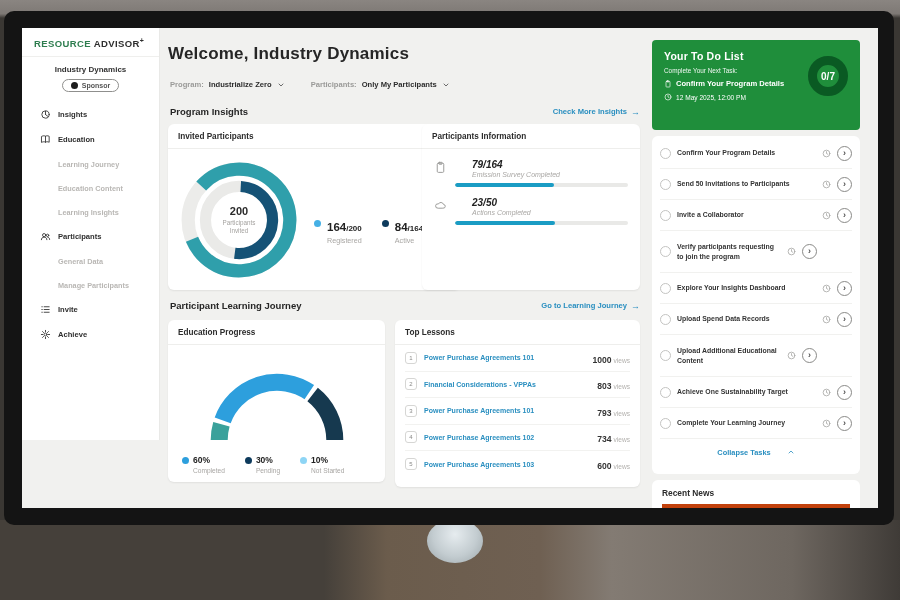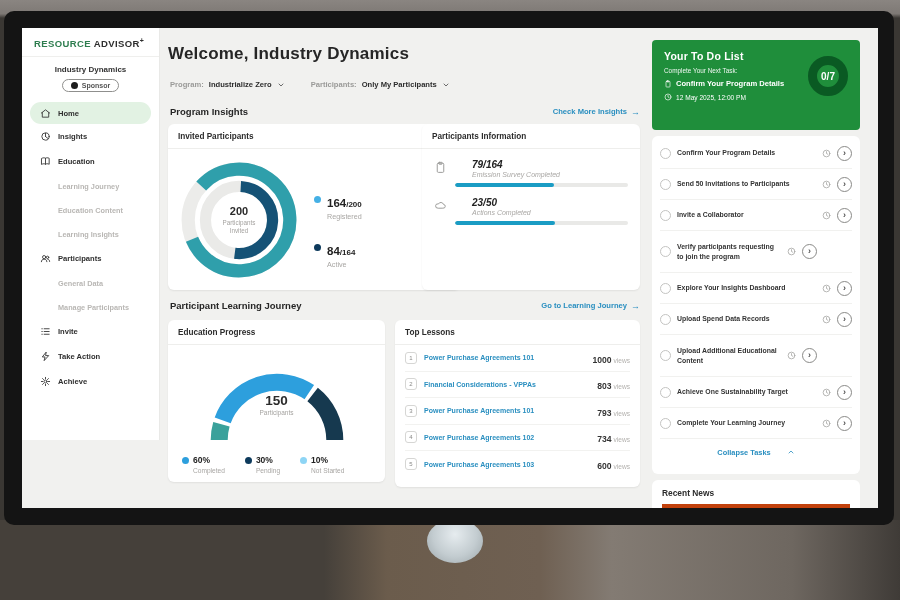--- a/index.html
+++ b/index.html
@@ -44,21 +44,21 @@
   .sec-link span { font-size:7.6px; font-weight:800; color:#2a8fc0; }
   .card { position:absolute; background:#fff; border-radius:6px; box-shadow:0 1px 2px rgba(0,0,0,.07); }
   .card-h { height:25px; padding:0 10px; display:flex; align-items:center; border-bottom:1px solid #eeeeec; font-size:8.2px; font-weight:800; color:#2b2b2b; }
 
   
   .donut-body { display:flex; align-items:center; padding:10px 6px 0 10px; }
   .donut-wrap { position:relative; width:122px; height:122px; }
   .donut-center { position:absolute; inset:0; display:flex; flex-direction:column; align-items:center; justify-content:center; text-align:center; }
   .donut-center .v { font-size:11px; font-weight:800; color:#2b2b2b; }
   .donut-center .l { font-size:6.3px; color:#a5a3a0; width:52px; line-height:1.25; margin-top:2px; }
-  .dlegend { margin-left:14px; display:flex; flex-direction:column; gap:20px;margin-top:22px; }
+  .dlegend { margin-left:14px; display:flex; gap:20px;margin-top:22px; }
   .dlegend .entry { display:flex; gap:6px; align-items:flex-start; }
   .dlegend .dot { width:7px; height:7px; border-radius:50%; margin-top:3px; }
   .dlegend .val { font-size:11.5px; font-weight:800; color:#222; }
   .dlegend .tot { font-size:8px; font-weight:800; color:#222; }
   .dlegend .lab { font-size:7.2px; color:#a8a6a3; margin-top:1px; }
 
   
   .stat { display:flex; gap:25px; padding:10px 12px 0 12px;font-style:italic; }
   .sicon { width:13px; height:13px; flex:0 0 13px; margin-top:2px; }
   .sicon path,.sicon rect,.sicon circle,.sicon line { fill:none; stroke:#9a9a98; stroke-width:1.8; stroke-linecap:round; stroke-linejoin:round; }
@@ -128,26 +128,20 @@
           <span class="d">ADVISOR</span><sup class="d">+</sup>
         </div>
         <div class="org">Industry Dynamics</div>
         <div class="badge-wrap">
           <div class="badge">
             <div class="dot"></div>
             <span>Sponsor</span>
           </div>
         </div>
         <div class="nav">
-          <div class="nav-item active">
-            <svg class="nicon" viewBox="0 0 24 24">
-                <path d="M3 11 L12 4 L21 11 M5 10 V20 H19 V10"></path>
-              </svg>
-            <span class="lbl">Home</span>
-          </div>
           <div class="nav-item">
             <svg class="nicon" viewBox="0 0 24 24">
                 <circle cx="12" cy="12" r="8"></circle>
                 <path d="M12 12 V5 M12 12 L17 16"></path>
               </svg>
             <span class="lbl">Insights</span>
           </div>
           <div class="nav-item">
             <svg class="nicon" viewBox="0 0 24 24">
                 <path d="M4 5 C7 3.5 10 3.5 12 5 C14 3.5 17 3.5 20 5 V18 C17 16.5 14 16.5 12 18 C10 16.5 7 16.5 4 18 Z M12 5 V18"></path>
@@ -176,26 +170,20 @@
             <span class="lbl">General Data</span>
           </div>
           <div class="nav-item sub">
             <span class="lbl">Manage Participants</span>
           </div>
           <div class="nav-item">
             <svg class="nicon" viewBox="0 0 24 24">
                 <path d="M9 6 H20 M9 12 H20 M9 18 H20 M4 6 H5 M4 12 H5 M4 18 H5"></path>
               </svg>
             <span class="lbl">Invite</span>
-          </div>
-          <div class="nav-item">
-            <svg class="nicon" viewBox="0 0 24 24">
-                <path d="M13 3 L5 13 H11 L9 21 L19 10 H13 Z"></path>
-              </svg>
-            <span class="lbl">Take Action</span>
           </div>
           <div class="nav-item">
             <svg class="nicon" viewBox="0 0 24 24">
                 <circle cx="12" cy="12" r="3.2"></circle>
                 <path d="M12 3 V6 M12 18 V21 M3 12 H6 M18 12 H21 M5.6 5.6 L7.8 7.8 M16.2 16.2 L18.4 18.4 M18.4 5.6 L16.2 7.8 M7.8 16.2 L5.6 18.4"></path>
               </svg>
             <span class="lbl">Achieve</span>
           </div>
         </div>
       </div>
@@ -299,24 +287,20 @@
       </div>
 
       <div class="card" style="left:146px;top:292px;width:217px;height:162px;">
         <div class="card-h">Education Progress</div>
         <div class="gauge-wrap">
           <svg width="170" height="92" viewBox="0 0 200 104">
             <path d="M 32 98 A 68 68 0 0 1 34.6 79.3" fill="none" stroke="#3aa19b" stroke-width="20"></path>
             <path d="M 36.1 74.7 A 68 68 0 0 1 138 41.6" fill="none" stroke="#2d9fdd" stroke-width="20"></path>
             <path d="M 141.9 44.4 A 68 68 0 0 1 168 98" fill="none" stroke="#16394f" stroke-width="20"></path>
           </svg>
-          <div class="gauge-center">
-            <div class="v">150</div>
-            <div class="l">Participants</div>
-          </div>
         </div>
         <div class="glegend">
           <div class="entry">
             <div class="top">
                 <div class="dot" style="background:#2d9fdd;"></div>
             <span class="val">60%</span>
               </div>
             <div class="lab">Completed</div>
           </div>
           <div class="entry">

